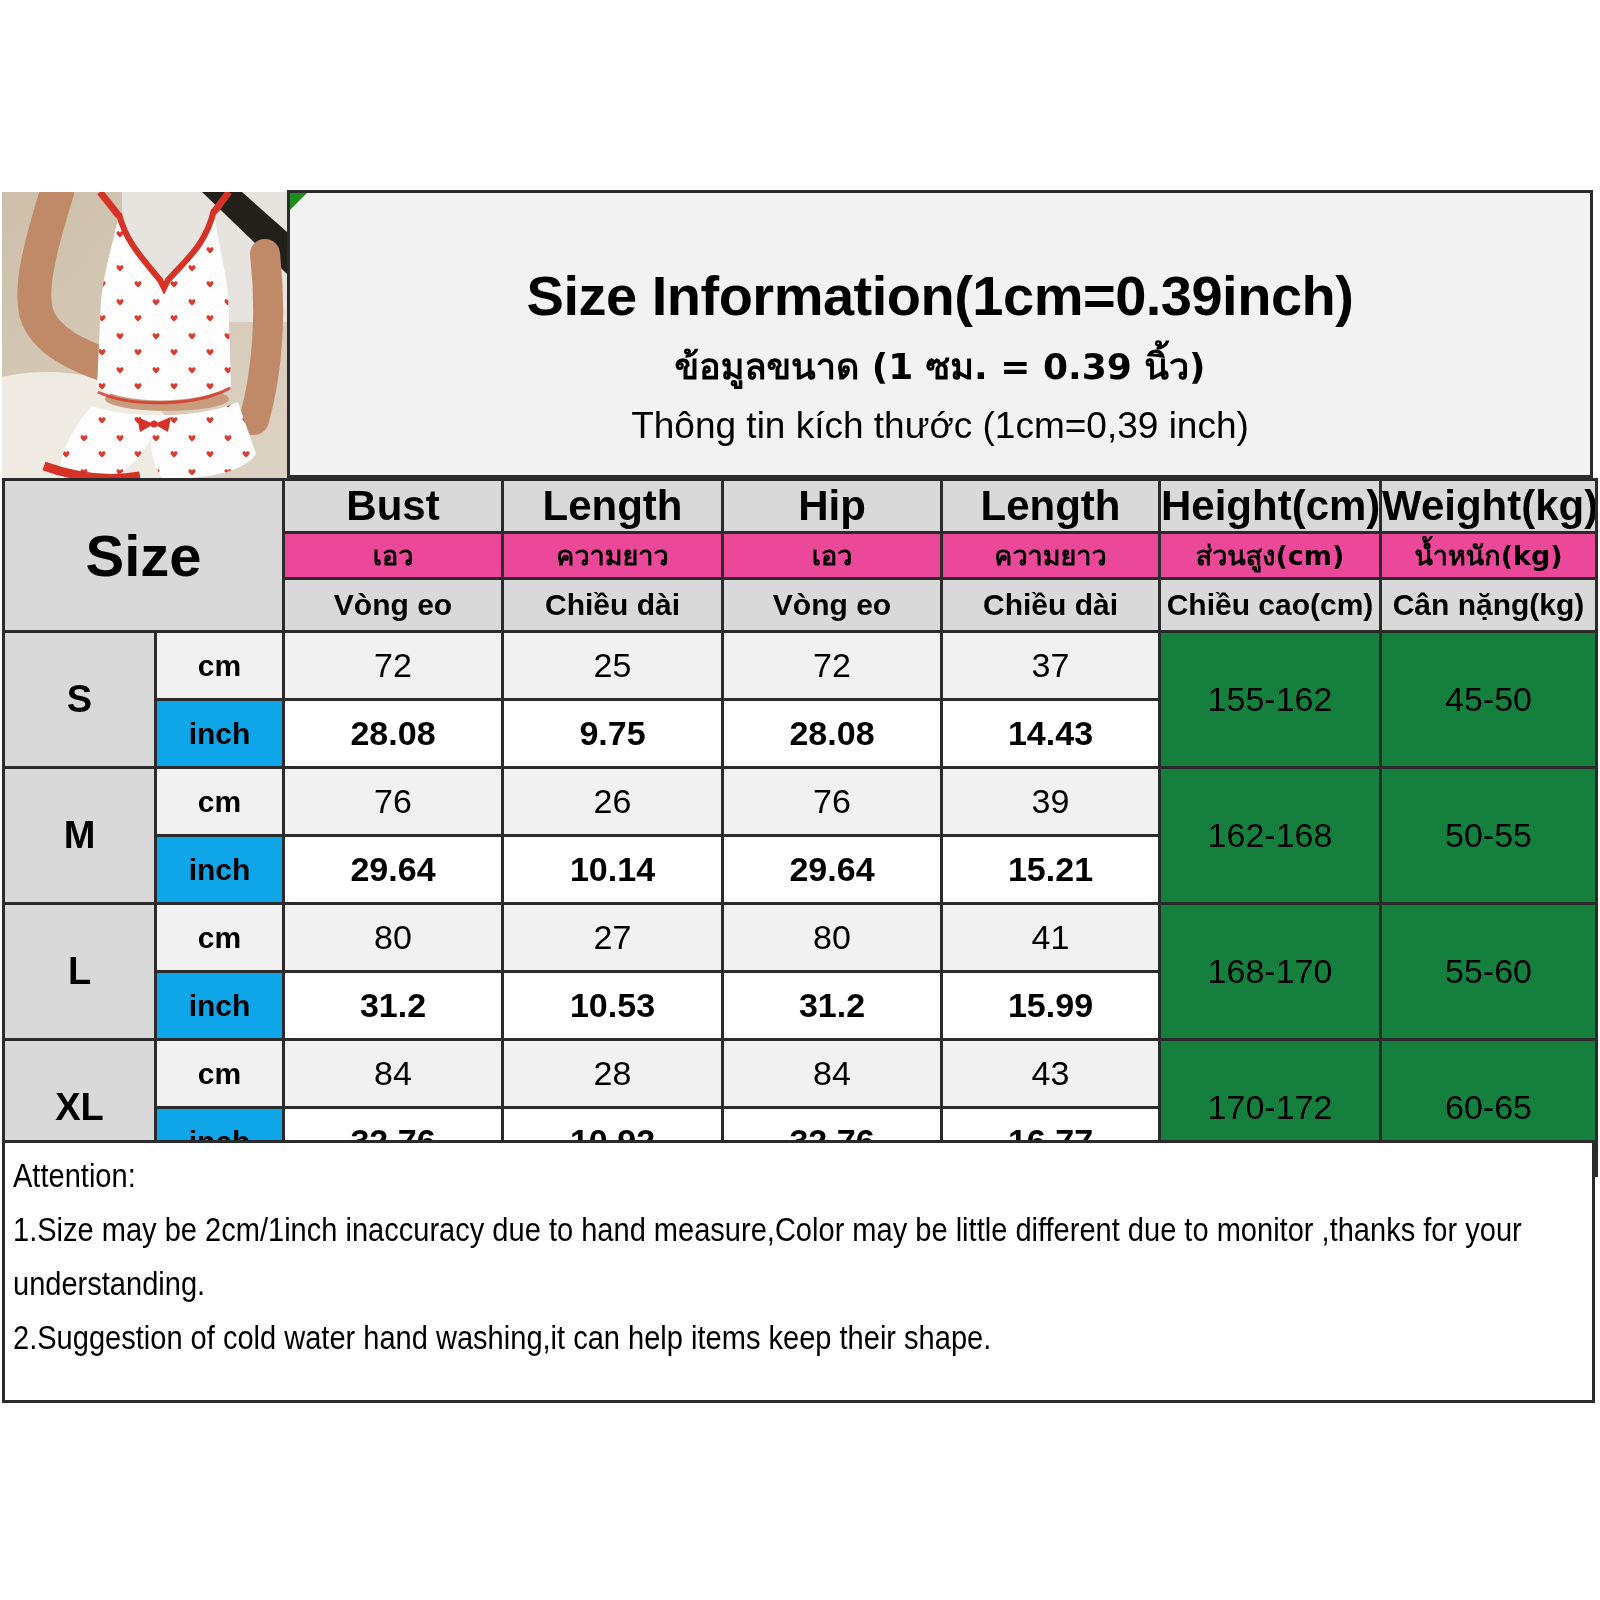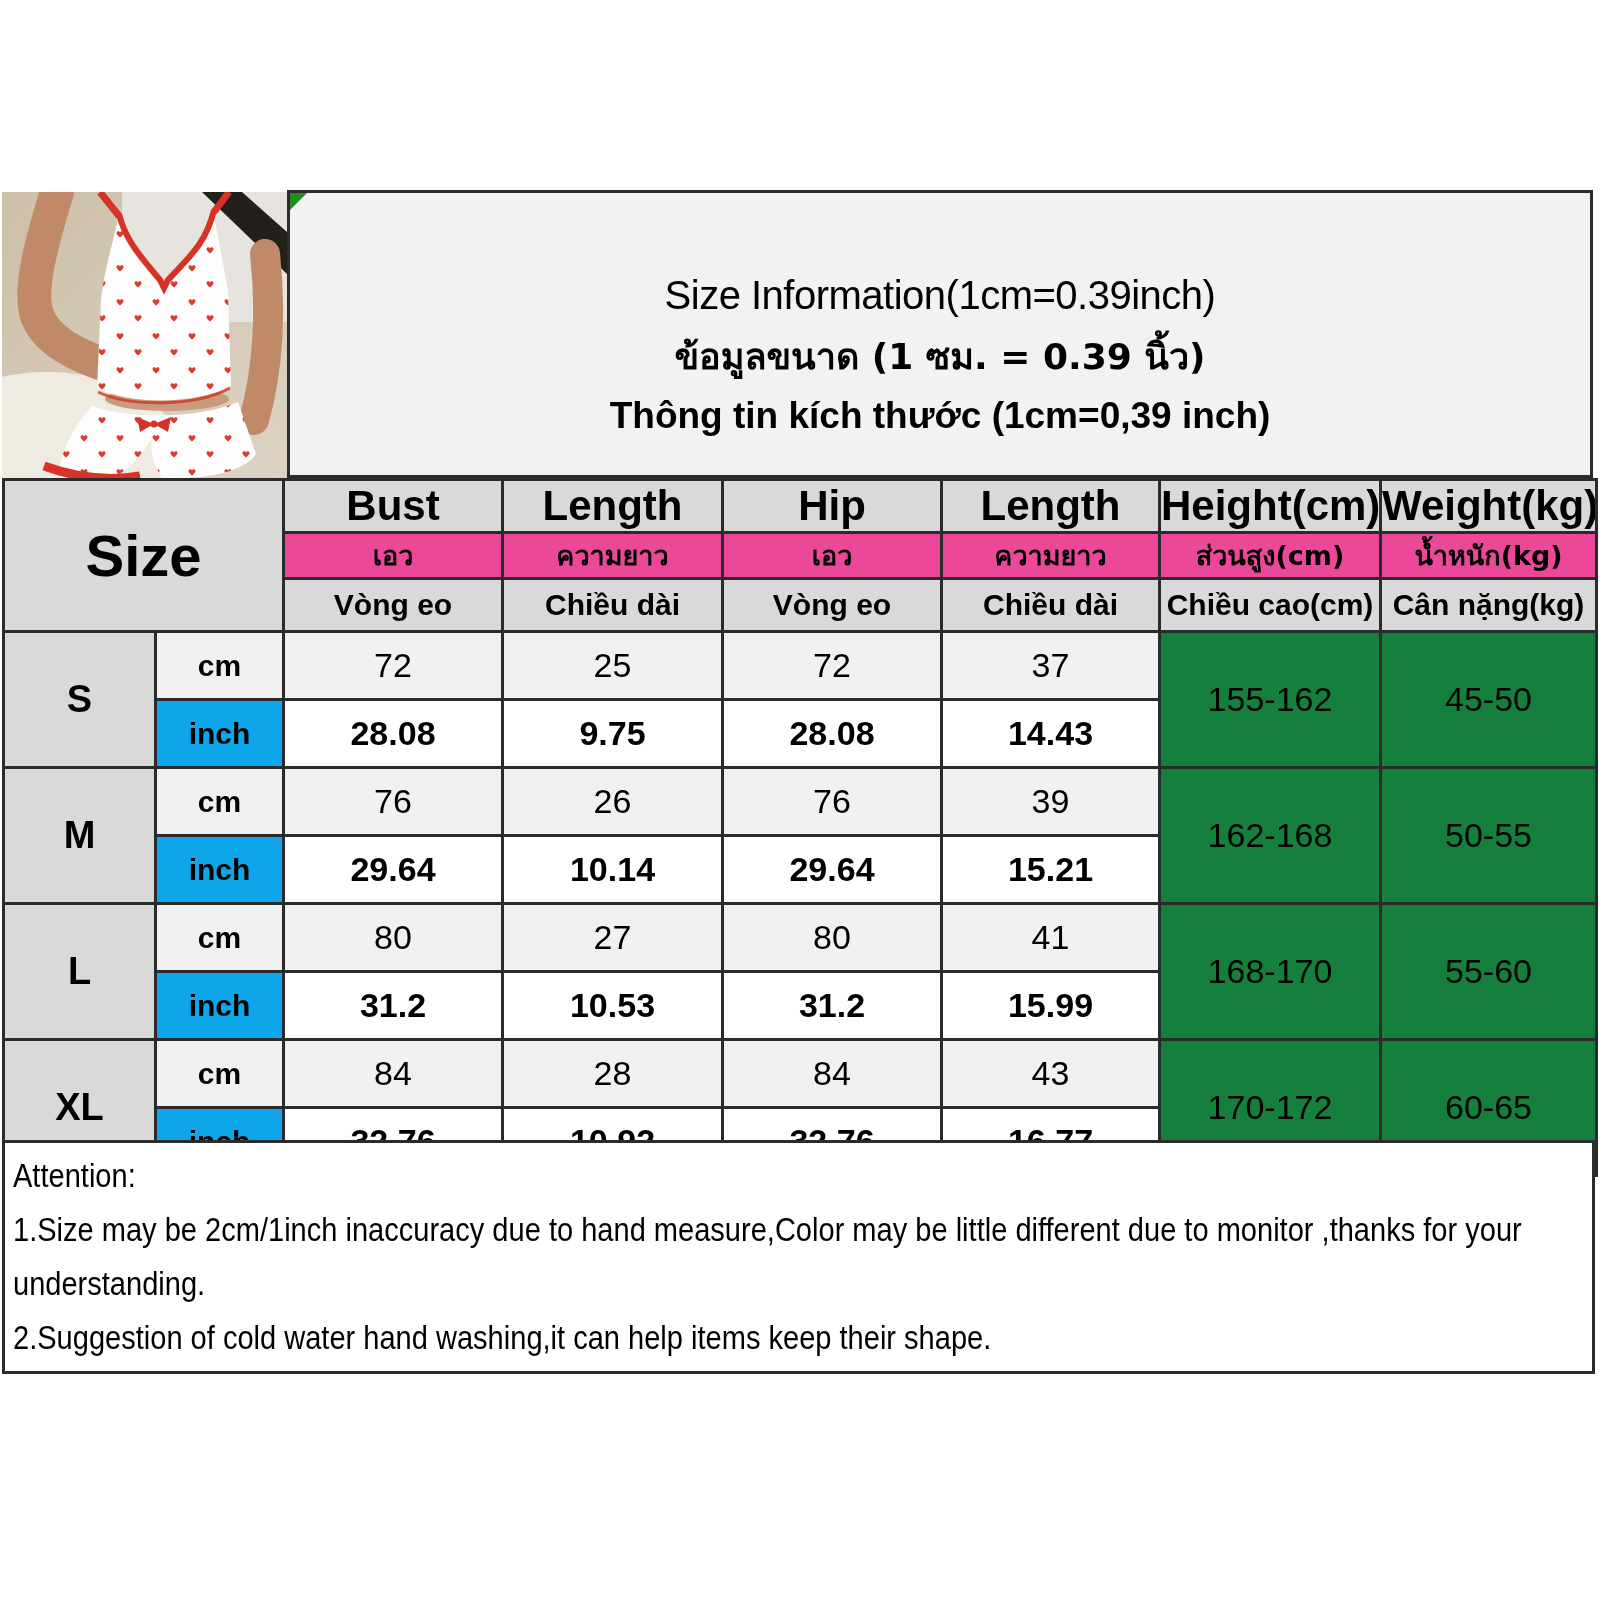--- a/index.html
+++ b/index.html
@@ -10,23 +10,23 @@
   }
   
   .photo{position:absolute;left:2px;top:192px;width:285px;height:286px;overflow:hidden;}
   
   .title-box{
     position:absolute;left:287px;top:190px;width:1306px;height:288px;
     background:#f2f2f2;border:3px solid #2b2b2b;box-sizing:border-box;
     display:flex;flex-direction:column;align-items:center;justify-content:center;
     gap:10px;
   }
-  .title-en{font-size:40px;font-weight:normal;letter-spacing:-0.5px;margin-top:41px;}
+  .title-en{font-size:56px;font-weight:bold;letter-spacing:-0.5px;margin-top:41px;}
   .title-th{font-size:36px;font-weight:bold;font-family:"DejaVu Sans",sans-serif;}
-  .title-vi{font-size:37px;font-weight:bold;}
+  .title-vi{font-size:37px;font-weight:normal;}
   .corner-green{
     position:absolute;left:0;top:0;width:0;height:0;
     border-top:17px solid #1f8c1f;border-right:17px solid transparent;
   }
   
   table.size-table{
     position:absolute;left:2px;top:478px;width:1593px;
     border-collapse:collapse;table-layout:fixed;
   }
   table.size-table td{
@@ -38,21 +38,21 @@
   td.c-head-th{background:#ec4899;font-size:27px;font-weight:bold;height:42px;font-family:"DejaVu Sans",sans-serif;}
   td.c-head-vi{background:#d9d9d9;font-size:30px;font-weight:bold;height:50px;}
   td.c-size{background:#d9d9d9;font-size:38px;font-weight:bold;}
   td.c-unit-cm{background:#f1f1f1;font-size:30px;font-weight:bold;height:65px;}
   td.c-unit-in{background:#0ea5e9;font-size:30px;font-weight:bold;height:65px;}
   td.c-val-cm{background:#f1f1f1;font-size:34px;}
   td.c-val-in{background:#ffffff;font-size:34px;font-weight:bold;}
   td.c-range{background:#15803d;font-size:34px;}
   
   .attention{
-    position:absolute;left:2px;top:1140px;width:1593px;height:234px;
+    position:absolute;left:2px;top:1140px;width:1593px;height:263px;
     border:3px solid #2b2b2b;box-sizing:border-box;background:#ffffff;
     padding:6px 8px 0 8px;
   }
   .att-line{
     font-size:33px;line-height:54px;white-space:nowrap;
     transform:scaleX(0.88);transform-origin:0 50%;
   }
 </style>
 </head>
 <body>

